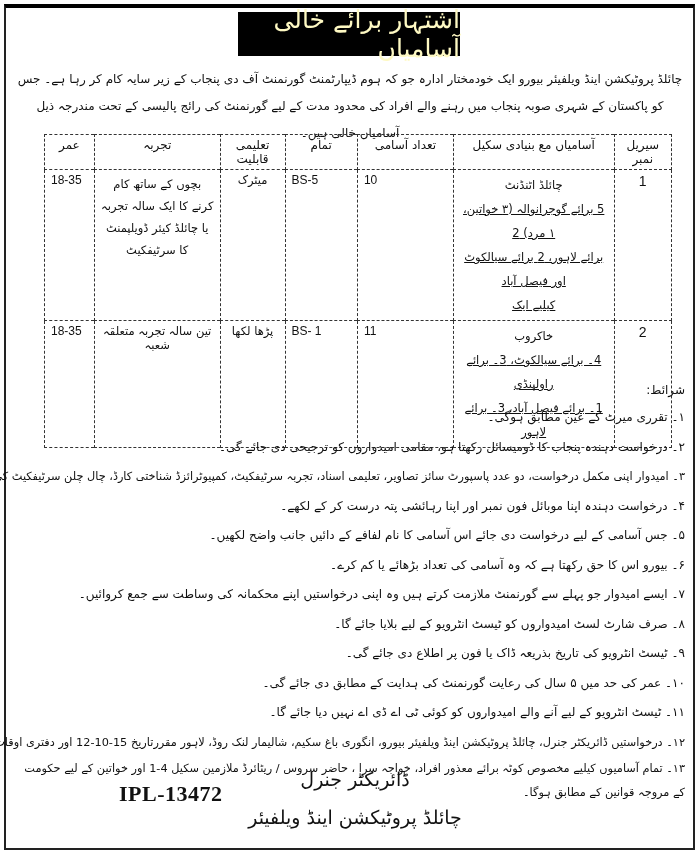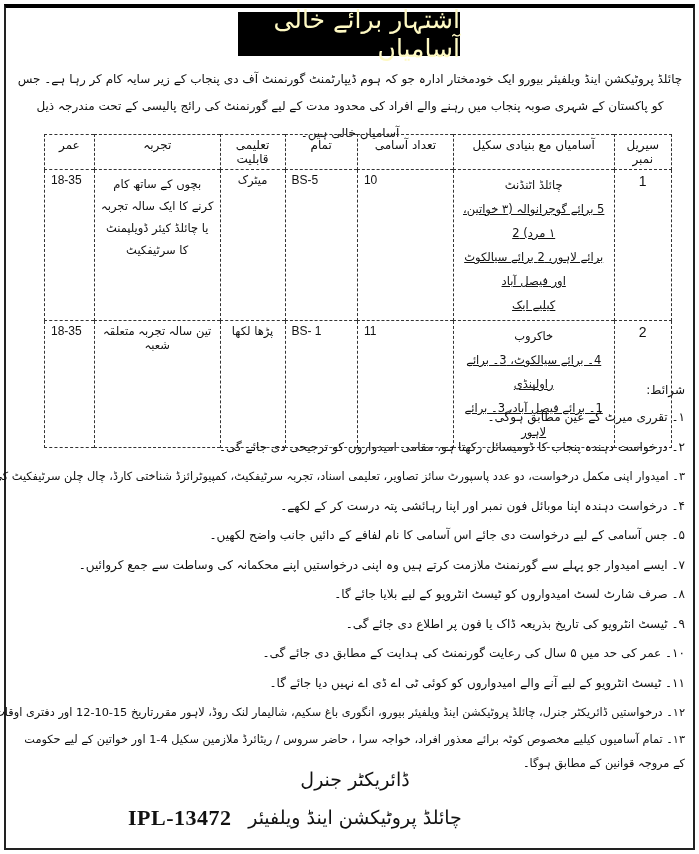--- a/index.html
+++ b/index.html
@@ -33,22 +33,22 @@
   .row1 td { height: 112px; }
   .row2 td { height: 74px; }
   .conditions {
     position: absolute; right: 14px; top: 345px; width: 675px;
     direction: rtl; text-align: right; font-size: 12px;
   }
   .conditions .head { line-height: 26px; margin-top: 32px; }
   .conditions .item { line-height: 29.5px; white-space: nowrap; }
   .conditions .item.last { white-space: normal; line-height: 24px; }
   .footer-code {
-    position: absolute; left: 128px; top: 781px; font-family: "Liberation Serif", serif;
-    font-weight: bold; font-size: 22px; letter-spacing: 0.5px; margin-top: 24px;
+    position: absolute; left: 119px; top: 781px; font-family: "Liberation Serif", serif;
+    font-weight: bold; font-size: 22px; letter-spacing: 0.5px;
   }
   .signature {
     position: absolute; left: 240px; top: 760px; width: 230px; text-align: center;
     direction: rtl; font-family: "DejaVu Serif", serif;
   }
   .signature .sig-title { font-size: 19px; line-height: 38px; }
   .signature .sig-org { font-size: 19px; line-height: 38px; }
 </style>
 </head>
 <body>
@@ -102,20 +102,21 @@
   </tbody>
 </table>
 
 <div class="conditions">
   <div class="head">شرائط:</div>
   <div class="item">۱۔ تقرری میرٹ کے عین مطابق ہوگی۔</div>
   <div class="item">۲۔ درخواست دہندہ پنجاب کا ڈومیسائل رکھتا ہو، مقامی امیدواروں کو ترجیحی دی جائے گی۔</div>
   <div class="item" style="font-size:11.3px">۳۔ امیدوار اپنی مکمل درخواست، دو عدد پاسپورٹ سائز تصاویر، تعلیمی اسناد، تجربہ سرٹیفکیٹ، کمپیوٹرائزڈ شناختی کارڈ، چال چلن سرٹیفکیٹ کی مصدقہ نقول جمع کروائیں۔</div>
   <div class="item">۴۔ درخواست دہندہ اپنا موبائل فون نمبر اور اپنا رہائشی پتہ درست کر کے لکھے۔</div>
   <div class="item">۵۔ جس آسامی کے لیے درخواست دی جائے اس آسامی کا نام لفافے کے دائیں جانب واضح لکھیں۔</div>
+  <div class="item">۶۔ بیورو اس کا حق رکھتا ہے کہ وہ آسامی کی تعداد بڑھائے یا کم کرے۔</div>
   <div class="item">۷۔ ایسے امیدوار جو پہلے سے گورنمنٹ ملازمت کرتے ہیں وہ اپنی درخواستیں اپنے محکمانہ کی وساطت سے جمع کروائیں۔</div>
   <div class="item">۸۔ صرف شارٹ لسٹ امیدواروں کو ٹیسٹ انٹرویو کے لیے بلایا جائے گا۔</div>
   <div class="item">۹۔ ٹیسٹ انٹرویو کی تاریخ بذریعہ ڈاک یا فون پر اطلاع دی جائے گی۔</div>
   <div class="item">۱۰۔ عمر کی حد میں ۵ سال کی رعایت گورنمنٹ کی ہدایت کے مطابق دی جائے گی۔</div>
   <div class="item">۱۱۔ ٹیسٹ انٹرویو کے لیے آنے والے امیدواروں کو کوئی ٹی اے ڈی اے نہیں دیا جائے گا۔</div>
   <div class="item" style="font-size:11.3px">۱۲۔ درخواستیں ڈائریکٹر جنرل، چائلڈ پروٹیکشن اینڈ ویلفیئر بیورو، انگوری باغ سکیم، شالیمار لنک روڈ، لاہور مقررتاریخ 15-10-12 اور دفتری اوقات میں پہنچ جانی چاہیے۔</div>
   <div class="item last" style="font-size:11.3px">۱۳۔ تمام آسامیوں کیلیے مخصوص کوٹہ برائے معذور افراد، خواجہ سرا ، حاضر سروس / ریٹائرڈ ملازمین سکیل 4-1 اور خواتین کے لیے حکومت کے مروجہ قوانین کے مطابق ہوگا۔</div>
 </div>
 
 <div class="footer-code">IPL-13472</div>

